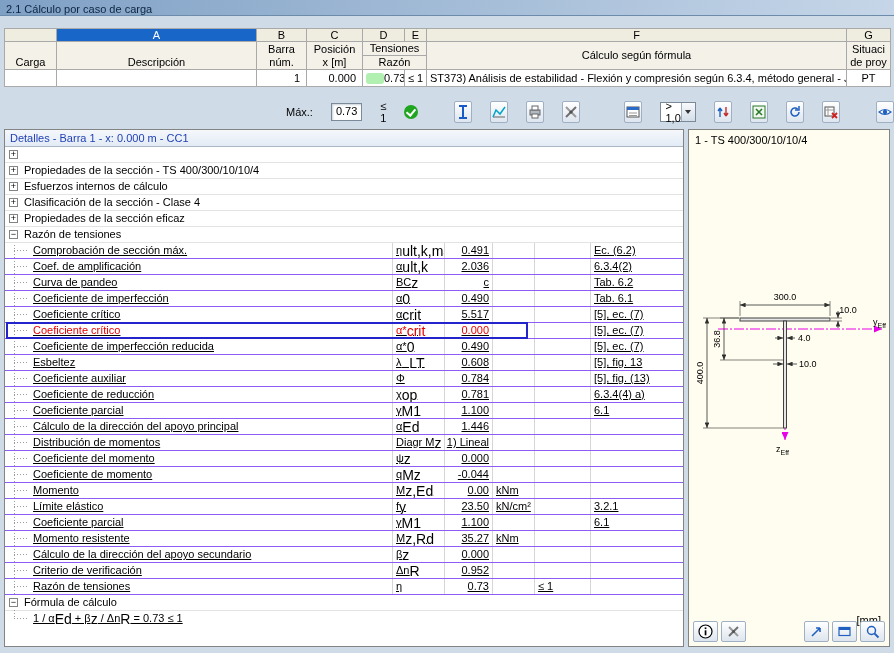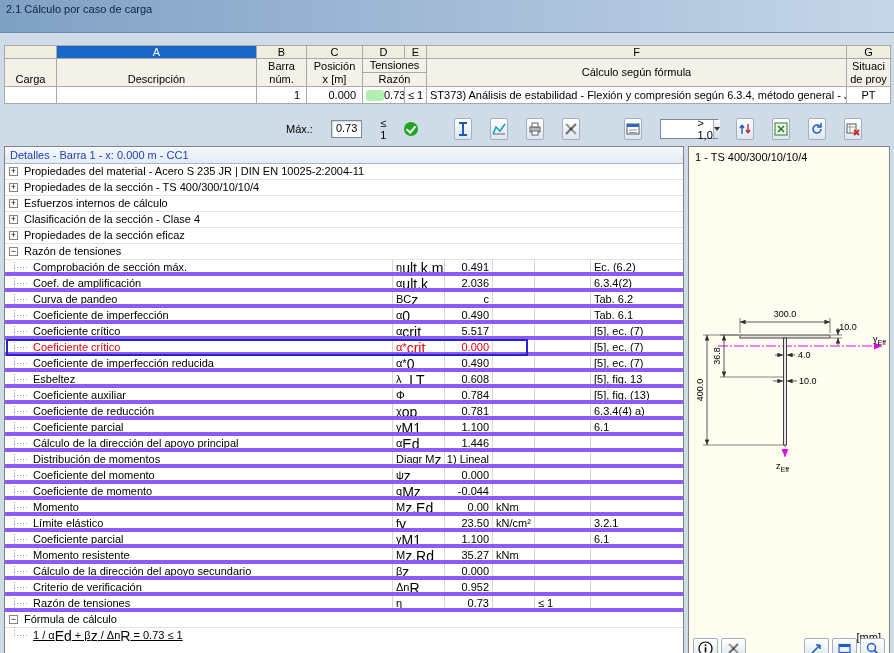--- a/index.html
+++ b/index.html
@@ -1,20 +1,20 @@
 <!DOCTYPE html>
 <html><head>
 <meta charset="utf-8">
 <style>
   * { box-sizing:border-box; margin:0; padding:0; }
   html,body { width:894px; height:653px; }
   body { background:#cfdbe7; font-family:"Liberation Sans",sans-serif; font-size:11px; color:#000; overflow:hidden; }
 
   
-  .titlebar { height:33px; line-height:18px; padding-left:6px;
+  .titlebar { height:16px; line-height:18px; padding-left:6px;
     background:linear-gradient(to right,#7fa0c5,#c6d6e8); color:#0d2340;
     border-bottom:1px solid #6d8cab; }
 
   
   .rtable { border-collapse:collapse; table-layout:fixed; width:886px; margin:12px 4px 0 4px;
     background:#fff; border:1px solid #6f6f6f; }
   .rtable th,.rtable td { border:1px solid #a9a9a9; font-weight:normal; overflow:hidden;
     white-space:nowrap; padding:0 3px; }
   .letters th { height:13px; background:#efece0; text-align:center; line-height:12px; }
   th.la { background:#1766c8; color:#fff; }
@@ -34,36 +34,36 @@
   .max-box { width:64px; height:18px; background:#fff; border:1px solid #7a8a9a;
     box-shadow:inset 1px 1px 2px #c9d2da; text-align:right; padding:1px 4px 0 4px; }
   .check { width:14px; height:14px; border-radius:50%; background:#1fa51f; position:relative; flex:none; }
   .check::after { content:""; position:absolute; left:4px; top:2px; width:4px; height:7px;
     border:solid #fff; border-width:0 2px 2px 0; transform:rotate(40deg); }
   .tbtn { width:24px; height:22px; border:1px solid #9fb0c4; border-radius:2px;
     background:linear-gradient(#ffffff,#dde5ee); display:flex; align-items:center; justify-content:center; }
   .tsep { width:1px; height:20px; background:#9fb0c4; margin:0 4px; }
   .gap1 { width:8px; } .spacer { flex:1; }
   .dropdown { display:flex; align-items:center; width:58px; height:20px; border:1px solid #7a8a9a; background:#fff; }
-  .dropdown .val { flex:1; padding-left:4px;margin-left:32px; }
+  .dropdown .val { flex:1; padding-left:4px; }
   .arrowbtn { width:14px; height:18px; border-left:1px solid #9fb0c4;
     background:linear-gradient(#f8fafc,#d4dde8); display:flex; align-items:center; justify-content:center; }
   .caret { width:0; height:0; border-left:3px solid transparent; border-right:3px solid transparent; border-top:4px solid #333; }
 
   
   .content { display:flex; gap:4px; margin:4px 4px 0 4px; height:518px; }
   .details { width:680px; background:#fff; border:1px solid #838383; overflow:hidden; }
   .dheader { height:17px; line-height:17px; padding-left:5px; color:#1f3fb4;
     background:linear-gradient(#f5f8fc,#e3ebf5); border-bottom:1px solid #aab6c2; }
   .trow { height:16px; line-height:15px; border-bottom:1px solid #e3e3e3; display:flex; align-items:center; }
   .expander { width:9px; height:9px; flex:none; border:1px solid #848484; background:#fff;
     font-size:9px; line-height:7px; text-align:center; margin:0 6px 0 4px; }
   .slabel { white-space:nowrap; overflow:hidden; }
   .drow { display:grid; grid-template-columns:388px 52px 48px 42px 56px 92px; height:16px;
-    line-height:15px; border-bottom:4px solid #8b5cf6; position:relative; }
+    line-height:15px; border-bottom:1px solid #8b5cf6; position:relative;text-decoration:underline; }
   .dc { padding:0 3px; border-right:1px solid #d6d6d6; overflow:hidden; white-space:nowrap; }
   .c-desc { padding-left:28px; position:relative; overflow:hidden; }
   .c-desc::before { content:""; position:absolute; left:9px; top:-1px; bottom:-1px; width:1px;
     background-image:repeating-linear-gradient(to bottom,#9a9a9a 0 1px,transparent 1px 3px); }
   .c-desc::after { content:""; position:absolute; left:9px; top:7px; width:15px; height:1px;
     background-image:repeating-linear-gradient(to right,#9a9a9a 0 1px,transparent 1px 3px); }
   .c-val { text-align:right; padding-left:0; }
   .c-ref { border-right:none; }
   sub { font-size:14px; vertical-align:-2px; }
   .hl .c-desc,.hl .c-sym,.hl .c-val { color:#e60000; }
@@ -231,21 +231,20 @@
       </svg>
   </button>
 </div>
 
 <div class="content">
   <div class="details">
     <div class="dheader">Detalles - Barra 1 - x: 0.000 m - CC1</div>
     <div id="tree">
         <div class="trow">
           <span class="expander">+</span>
-          <span class="slabel">Propiedades del material - Acero S 235 JR | DIN EN 10025-2:2004-11</span>
         </div>
         <div class="trow">
           <span class="expander">+</span>
           <span class="slabel">Propiedades de la sección - TS 400/300/10/10/4</span>
         </div>
         <div class="trow">
           <span class="expander">+</span>
           <span class="slabel">Esfuerzos internos de cálculo</span>
         </div>
         <div class="trow">

